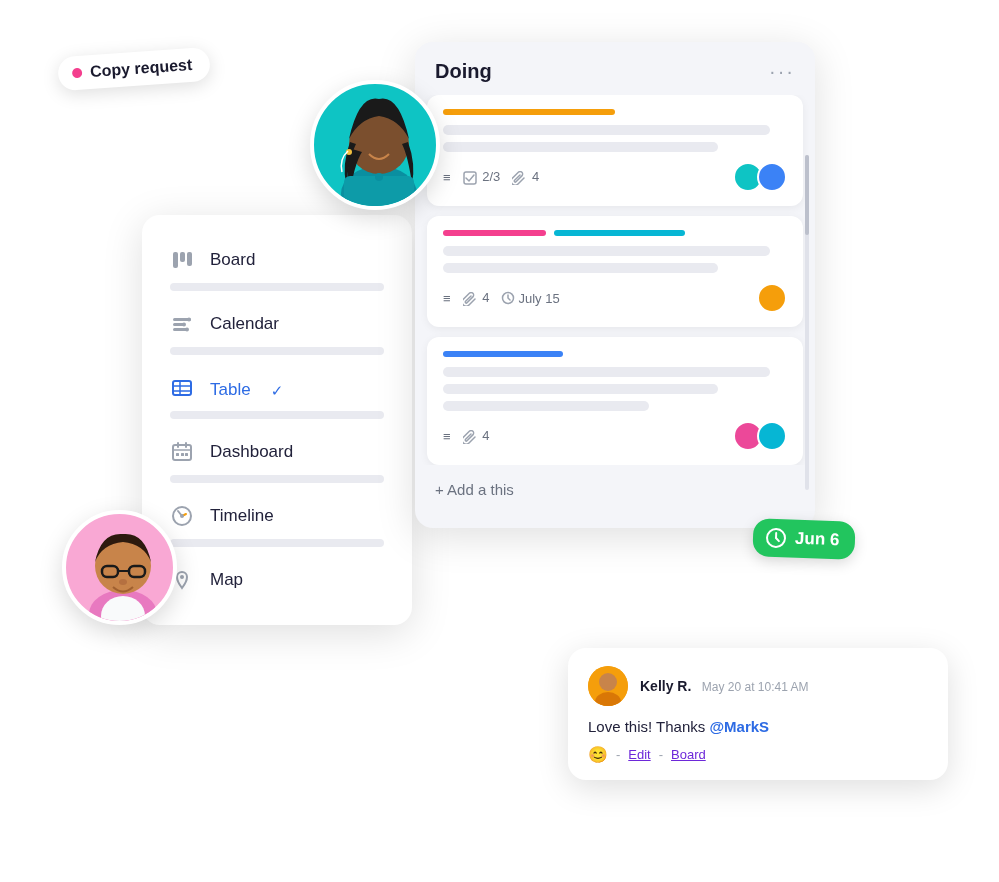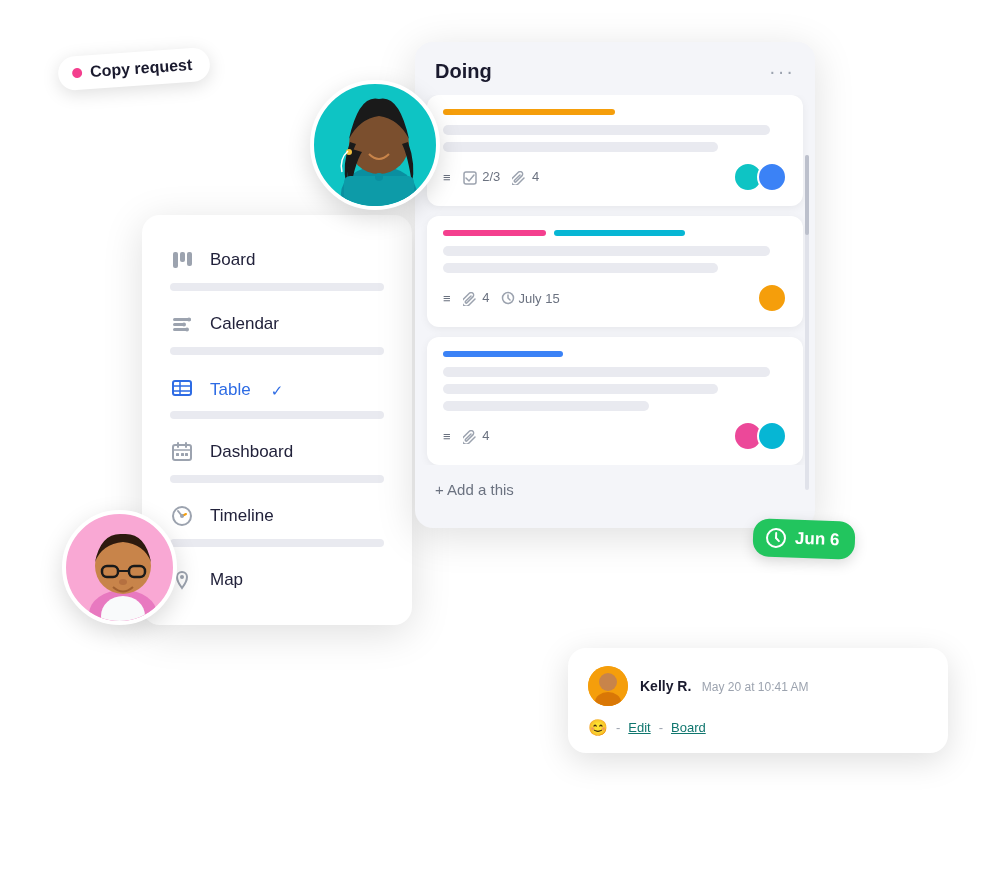--- a/index.html
+++ b/index.html
@@ -271,21 +271,21 @@
       margin-bottom: 10px;
     }
     .comment-actions {
       display: flex;
       align-items: center;
       gap: 8px;
       font-size: 13px;
       color: #9ca3af;
     }
     .comment-actions a {
-      color: #0f766e;
+      color: #6d28d9;
       text-decoration: underline;
       cursor: pointer;
     }
 
     
     .kanban-scrollbar {
       position: absolute;
       right: 6px;
       top: 60px;
       bottom: 20px;
@@ -559,20 +559,23 @@
         <circle cx="20" cy="20" r="20" fill="#f59e0b"></circle>
         <circle cx="20" cy="16" r="9" fill="#c8844a"></circle>
         <ellipse cx="20" cy="36" rx="13" ry="10" fill="#d97706"></ellipse>
       </svg>
     </div>
     <div>
       <span style="font-weight:700;font-size:14px;color:#1a1a2e;">Kelly R.</span>
       <span class="comment-time">May 20 at 10:41 AM</span>
     </div>
   </div>
+  <div class="comment-text">
+    <span>Love this! Thanks </span><span style="color:#2d6be4;font-weight:600;">@MarkS</span>
+  </div>
   <div class="comment-actions">
     <span style="cursor:pointer;font-size:16px;">😊</span>
     <span> - </span>
     <a>Edit</a>
     <span> - </span>
     <a>Board</a>
   </div>
 </div>
 
 </body></html>

